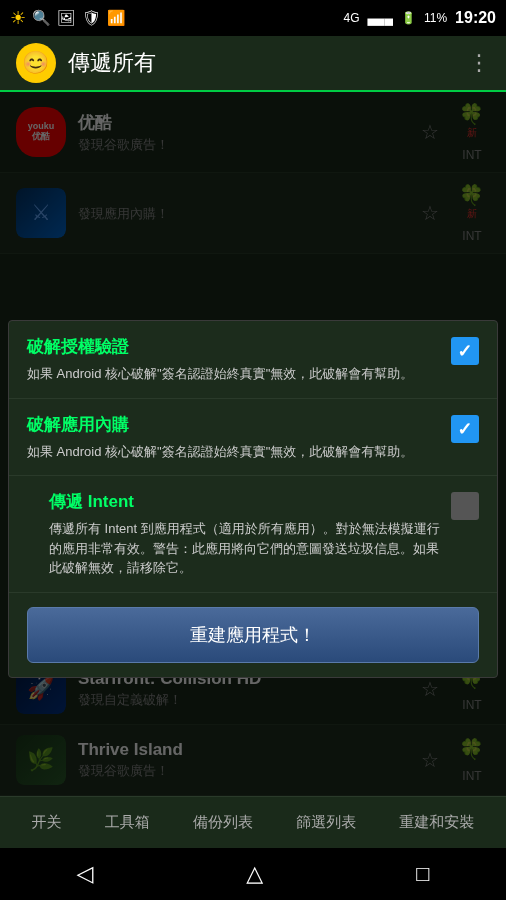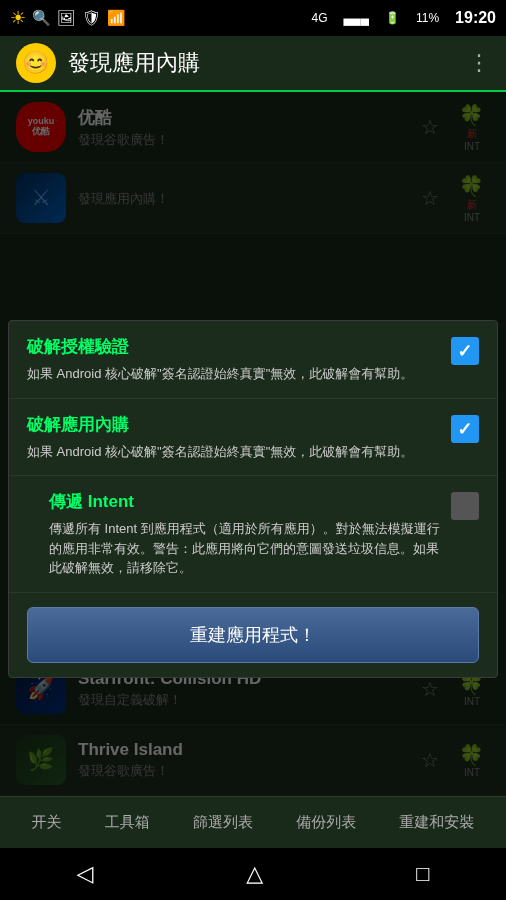--- a/index.html
+++ b/index.html
@@ -26,21 +26,21 @@
       z-index: 100;
     }
     .status-left {
       display: flex;
       align-items: center;
       gap: 6px;
     }
     .status-right {
       display: flex;
       align-items: center;
-      gap: 16px;
+      gap: 8px;
       font-size: 13px;
       color: #fff;
     }
 
     
     .title-bar {
       width: 100%;
       height: 56px;
       background: #1a2a1a;
       display: flex;
@@ -110,22 +110,23 @@
       gap: 2px;
     }
     .star-icon { font-size: 20px; color: #888; }
     .clover-icon { font-size: 20px; color: #00cc44; }
     .badge-new {
       font-size: 10px;
       color: #ff3333;
       text-align: center;
     }
     .badge-int {
-      font-size: 10px;
+      font-size: 12px;
       color: #888;
+      margin-top: 8px;
     }
     .action-col {
       display: flex;
       flex-direction: column;
       align-items: center;
       min-width: 36px;
     }
 
     
     .youku-bg {
@@ -332,21 +333,21 @@
     <span style="font-size:12px;">🔋</span>
     <span style="font-size:12px;">11%</span>
     <span style="font-size:16px;font-weight:bold;">19:20</span>
   </div>
 </div>
 
 <div class="title-bar">
   <div class="title-icon">
     <span>😊</span>
   </div>
-  <span class="title-text">發現應用內購</span>
+  <span class="title-text">傳遞所有</span>
   <span class="title-menu">⋮</span>
 </div>
 
 <div class="page-content">
 
   <div class="app-item" style="background:#1a2a1a;">
     <div class="app-icon">
       <div class="youku-bg">
         <div style="font-size:9px;font-weight:bold;color:#fff;line-height:1.1;">youku<br>优酷</div>
       </div>
@@ -478,22 +479,22 @@
         </div>
       </div>
     </div>
   </div>
 
 </div>
 
 <div class="bottom-nav">
   <span class="nav-btn">开关</span>
   <span class="nav-btn">工具箱</span>
+  <span class="nav-btn">備份列表</span>
   <span class="nav-btn">篩選列表</span>
-  <span class="nav-btn">備份列表</span>
   <span class="nav-btn">重建和安裝</span>
 </div>
 
 <div class="system-nav">
   <span class="sys-btn">◁</span>
   <span class="sys-btn">△</span>
   <span class="sys-btn">□</span>
 </div>
 
 </body></html>

